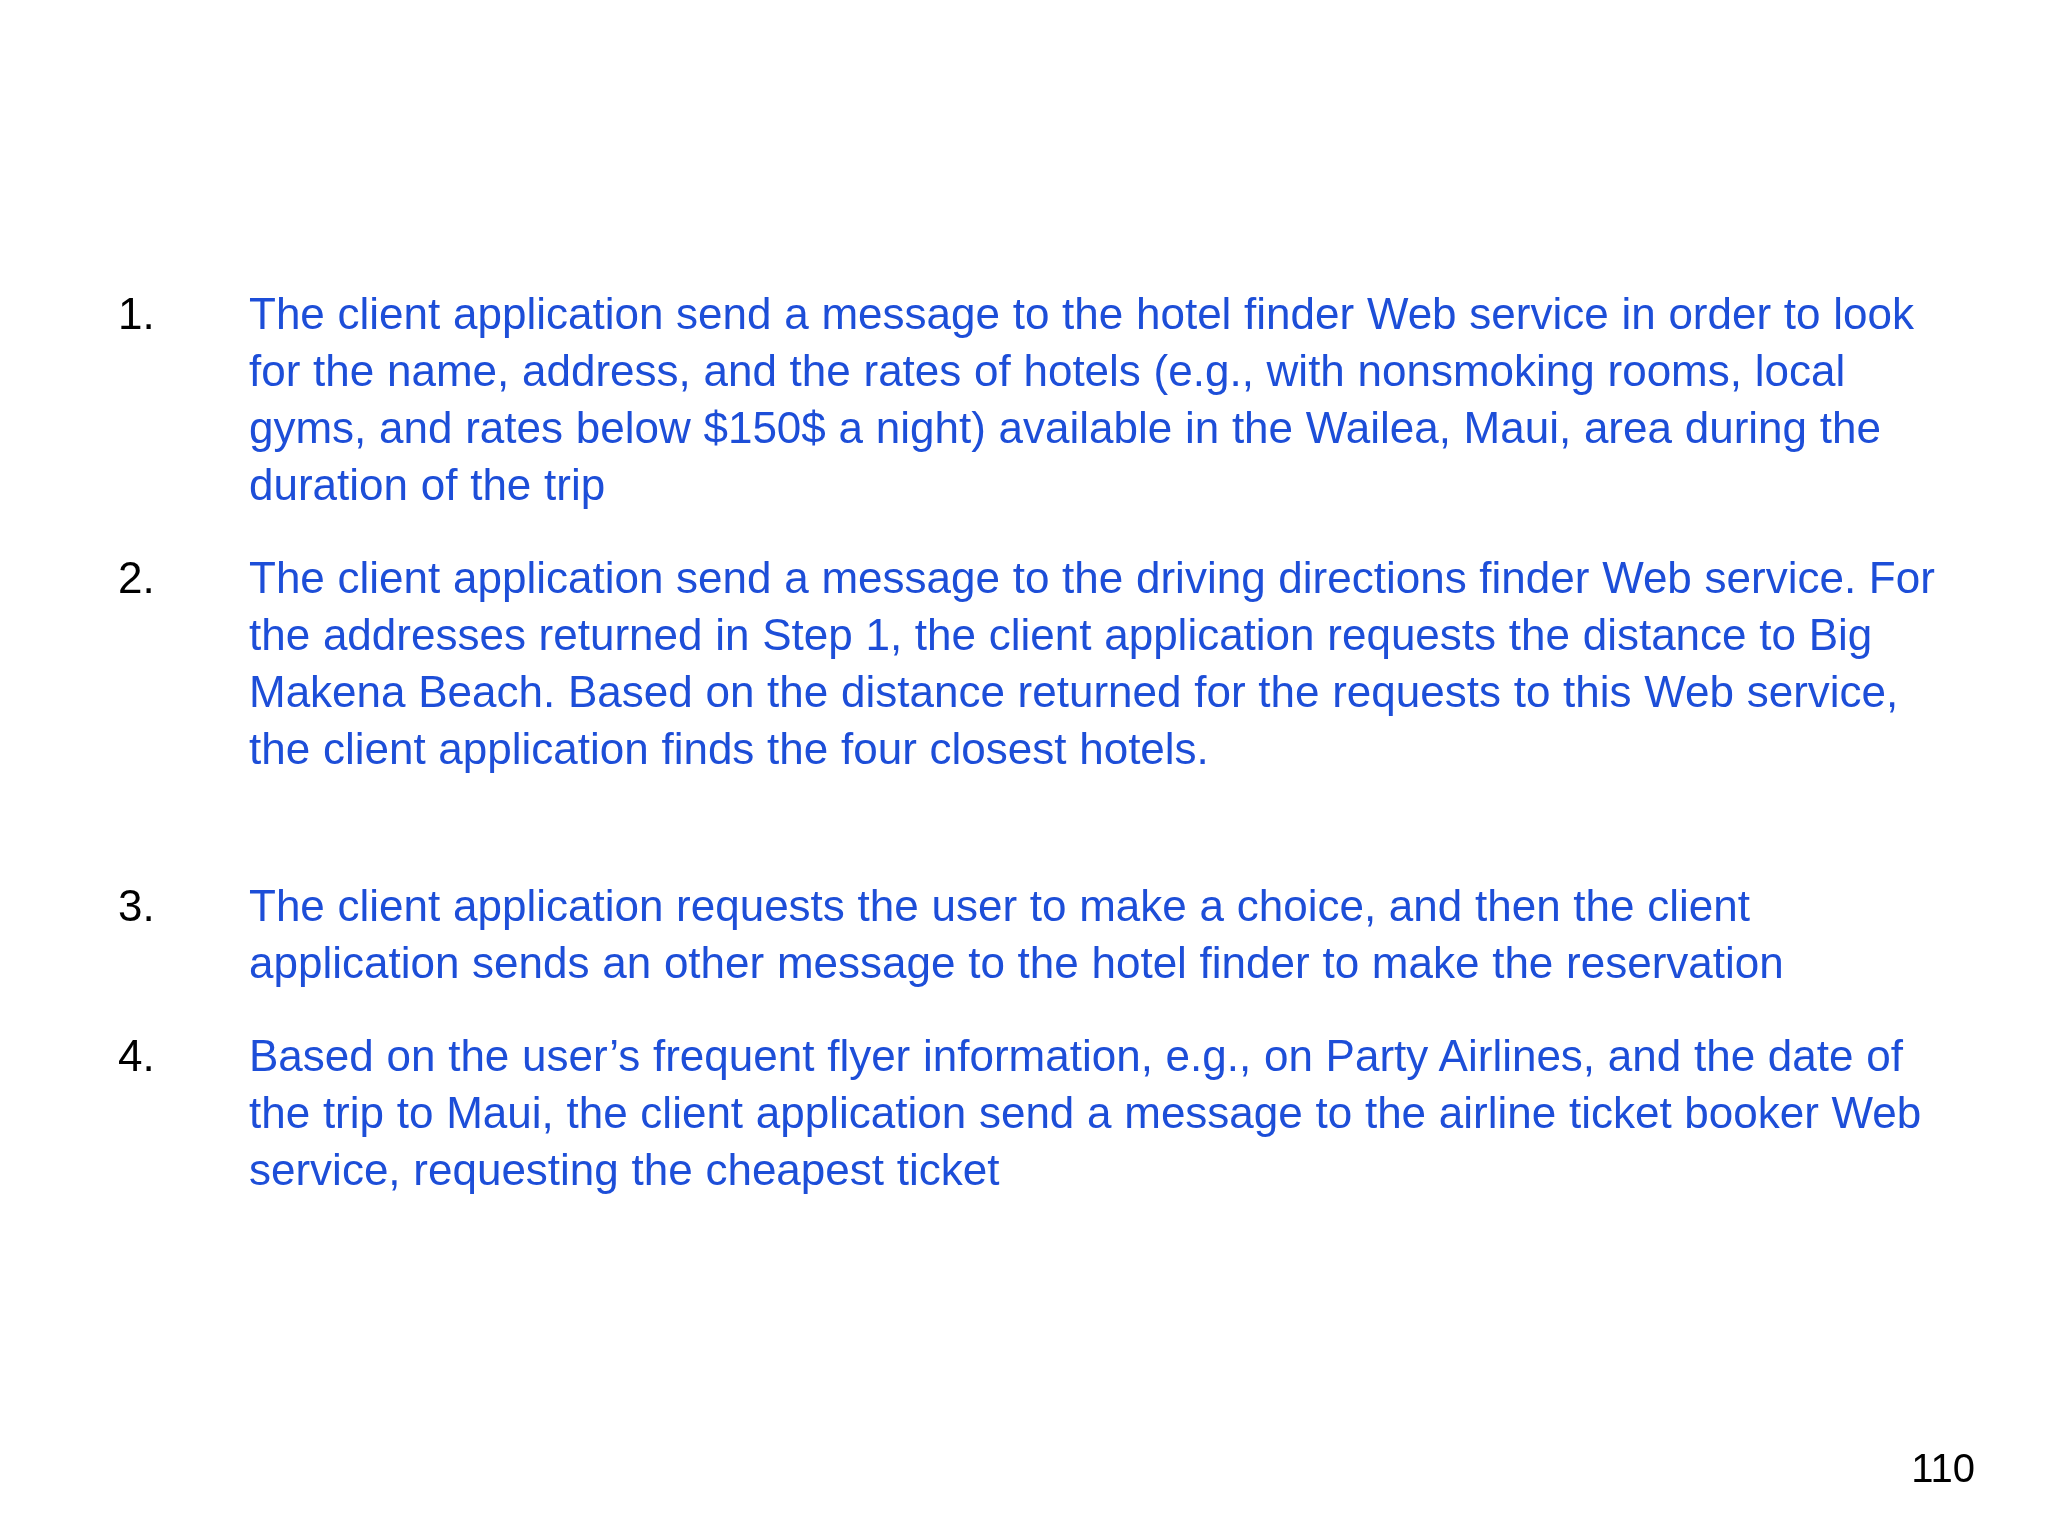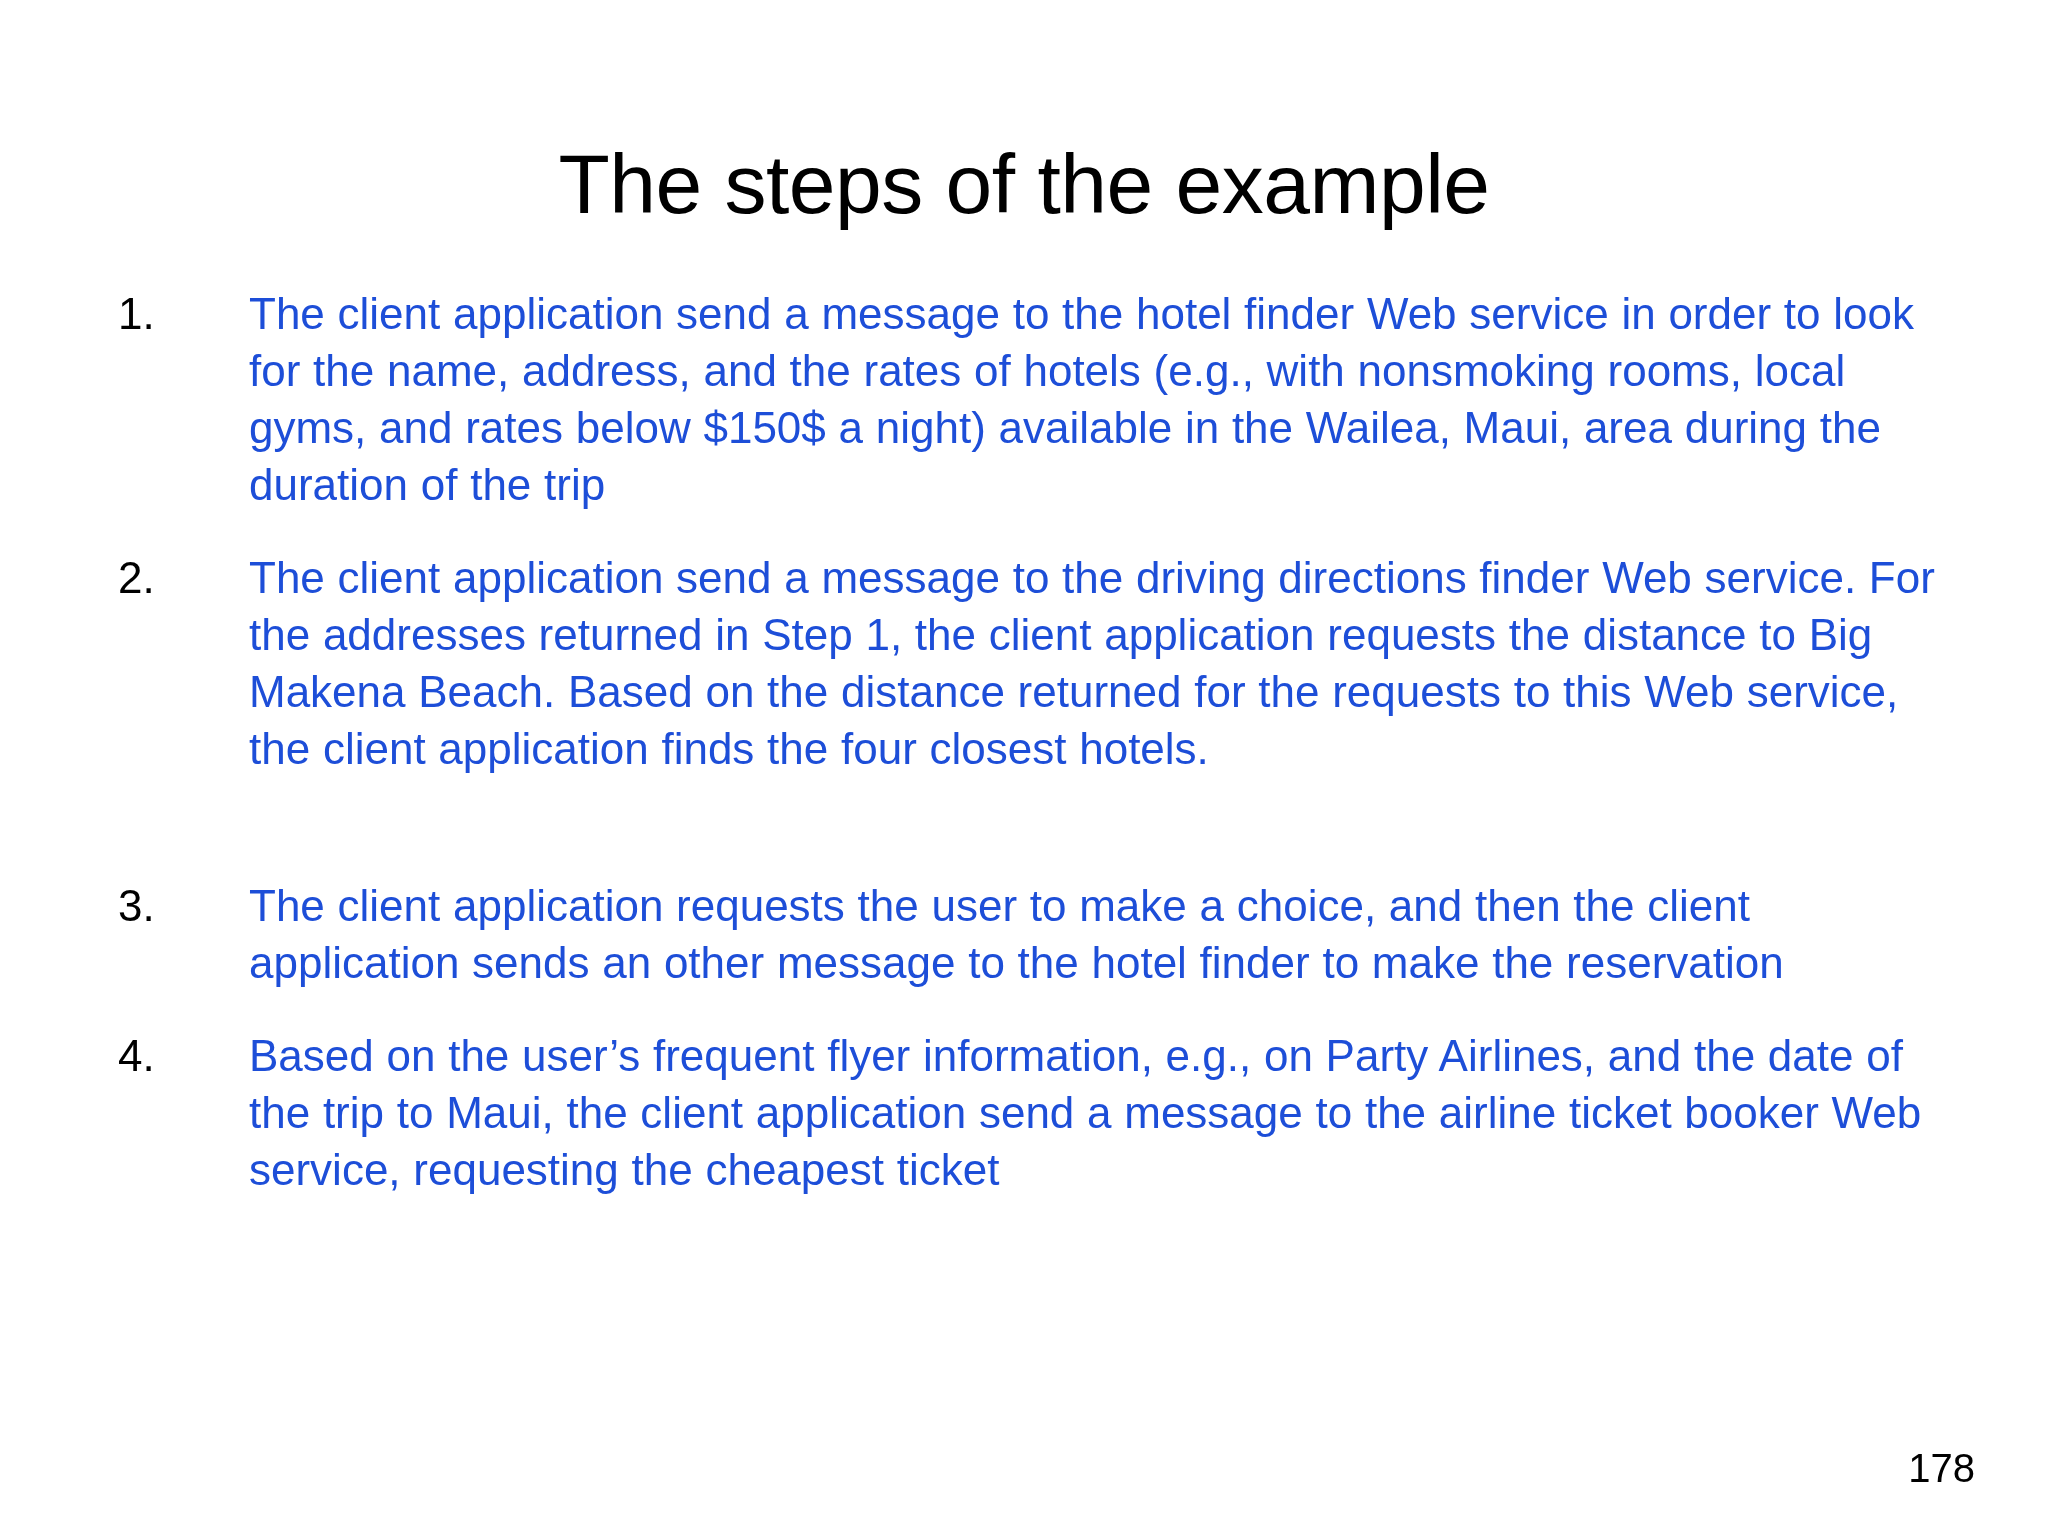--- a/index.html
+++ b/index.html
@@ -80,21 +80,20 @@
     font-size: 40px;
     line-height: 1;
     color: #000000;
   }
 </style>
 </head>
 <body>
 
 <div class="slide">
 
-  <h1 class="slide-title">The steps of the example</h1>
 
   <div class="steps-list">
 
     <div class="step-row">
       <div class="step-number">1.</div>
       <div class="step-spacer"></div>
       <div class="step-text">The client application send a message to the hotel finder Web service in order to look for the name, address, and the rates of hotels (e.g., with nonsmoking rooms, local gyms, and rates below $150$ a night) available in the Wailea, Maui, area during the duration of the trip</div>
     </div>
 
     <div class="step-row gap-after">
@@ -110,15 +109,15 @@
     </div>
 
     <div class="step-row">
       <div class="step-number">4.</div>
       <div class="step-spacer"></div>
       <div class="step-text">Based on the user’s frequent flyer information, e.g., on Party Airlines, and the date of the trip to Maui, the client application send a message to the airline ticket booker Web service, requesting the cheapest ticket</div>
     </div>
 
   </div>
 
-  <div class="page-number">178</div>
+  <div class="page-number">110</div>
 
 </div>
 
 </body></html>

